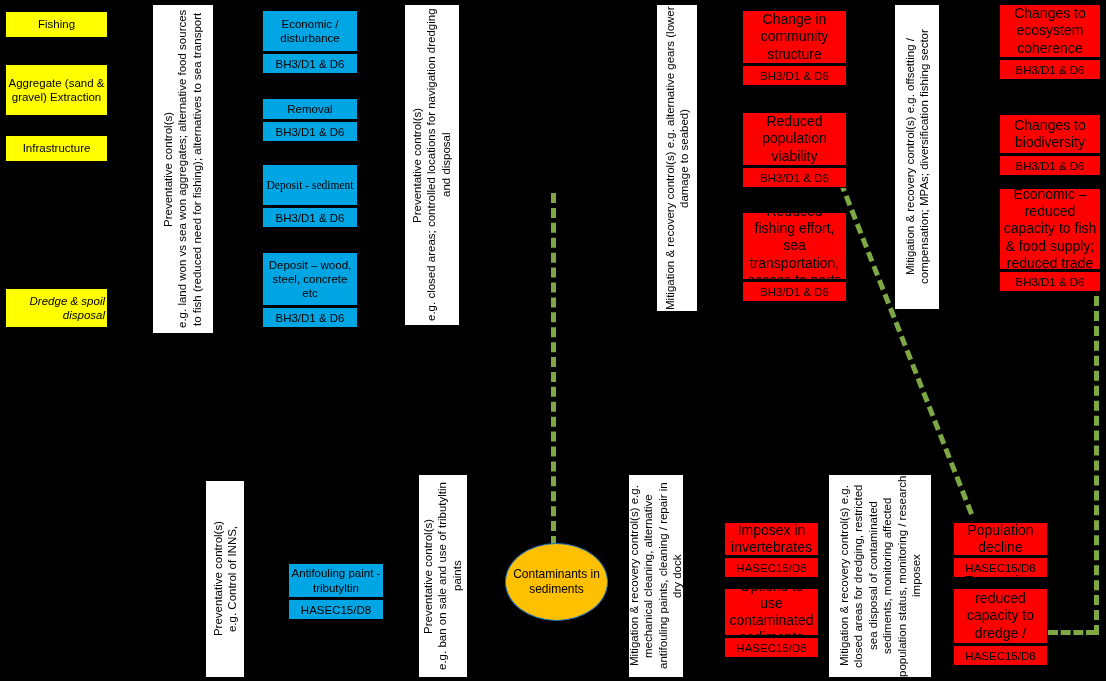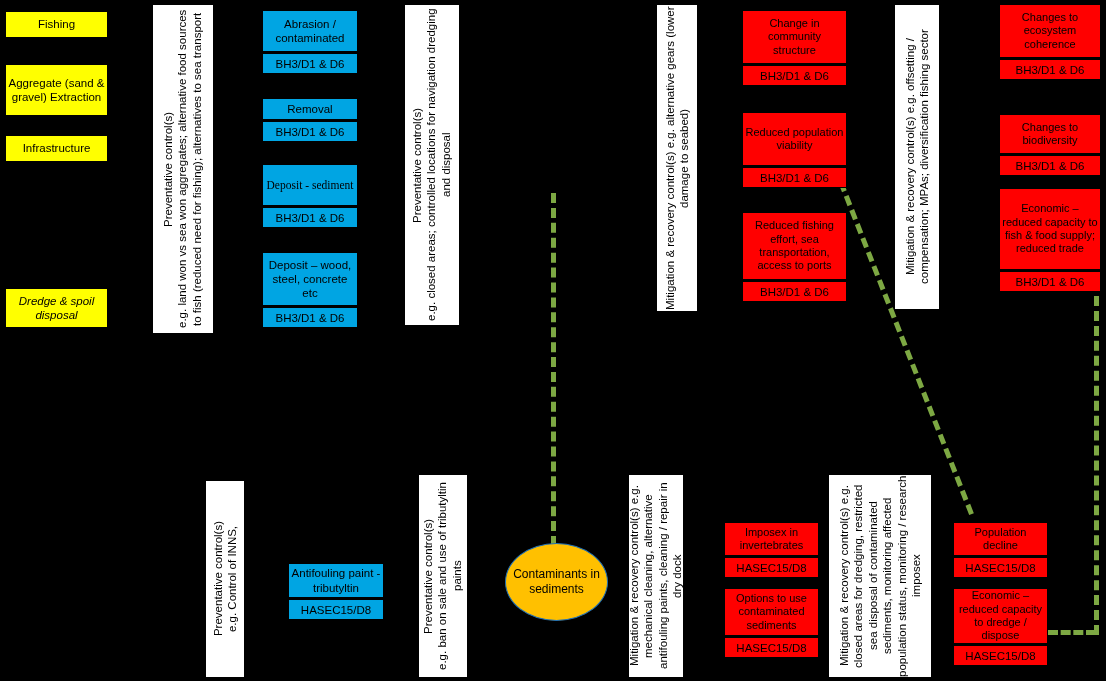--- a/index.html
+++ b/index.html
@@ -47,21 +47,21 @@
     font-size:11.5px;
     box-sizing:border-box;
   }
 
   
   .red{
     background:#FF0000;
     border:1px solid #000;
     display:flex;align-items:center;justify-content:center;
     text-align:center;
-    font-size:11px;
+    font-size:14px;
     line-height:1.22;
     box-sizing:border-box;
     padding:1px 2px;
   }
   .red-code{
     background:#FF0000;
     border:1px solid #000;
     border-top:2px solid #000;
     display:flex;align-items:center;justify-content:center;
     text-align:center;
@@ -125,29 +125,29 @@
   <div class="vdash" style="left:1094px;top:296px;height:339px;"></div>
   <div class="hdash" style="left:1048px;top:630px;width:48px;"></div>
 
   <div class="abs yellow" style="left:5px;top:11px;width:103px;height:27px;">Fishing</div>
 
   <div class="abs yellow" style="left:5px;top:64px;width:103px;height:52px;">Aggregate (sand &amp; gravel) Extraction</div>
 
   <div class="abs yellow" style="left:5px;top:135px;width:103px;height:27px;">Infrastructure</div>
 
 
-  <div class="abs yellow italic" style="left:5px;top:288px;width:103px;height:40px;">Dredge &amp; spoil disposal</div>
+  <div class="abs yellow italic" style="left:5px;top:288px;width:103px;height:40px;text-align:right;">Dredge &amp; spoil disposal</div>
 
   <div class="abs vbox" style="left:152px;top:4px;width:62px;height:330px;">
     <span class="vtext">Preventative control(s)
 e.g. land won vs sea won aggregates; alternative food sources to fish (reduced need for fishing); alternatives to sea transport</span>
   </div>
 
   <div class="blue-group" style="left:262px;top:10px;">
-    <div class="blue abs" style="left:0;top:0;width:96px;height:42px;">Abrasion / contaminated</div>
+    <div class="blue abs" style="left:0;top:0;width:96px;height:42px;">Economic / disturbance</div>
     <div class="blue-code abs" style="left:0;top:42px;width:96px;height:22px;">BH3/D1 &amp; D6</div>
   </div>
 
   <div class="blue-group" style="left:262px;top:98px;">
     <div class="blue abs" style="left:0;top:0;width:96px;height:22px;">Removal</div>
     <div class="blue-code abs" style="left:0;top:22px;width:96px;height:22px;">BH3/D1 &amp; D6</div>
   </div>
 
   <div class="blue-group" style="left:262px;top:164px;">
     <div class="blue abs" style="left:0;top:0;width:96px;height:42px;font-family:Liberation Serif, serif;">Deposit - sediment</div>

